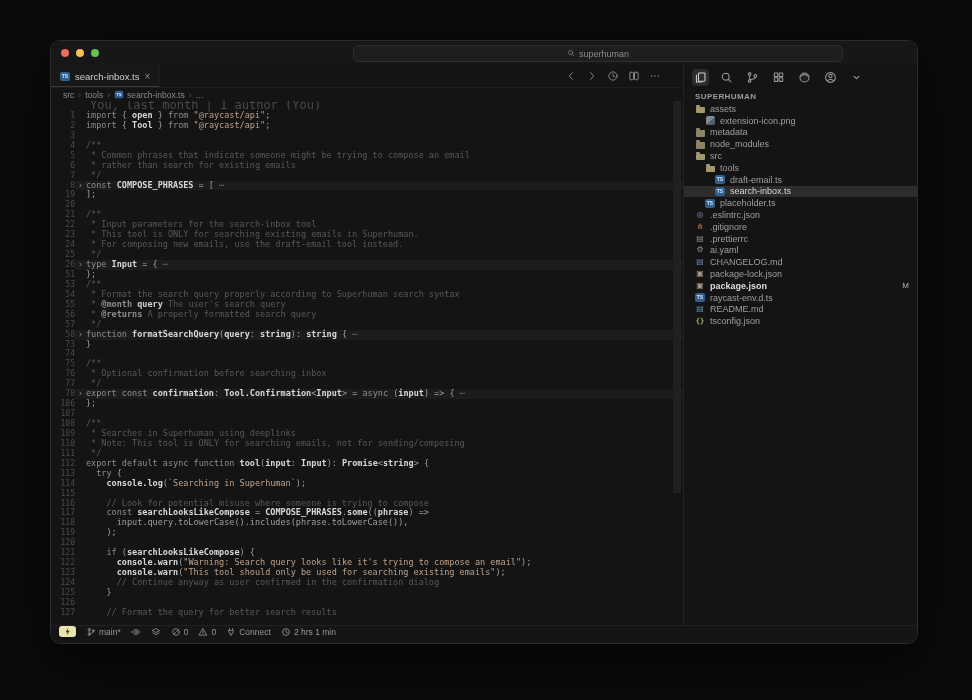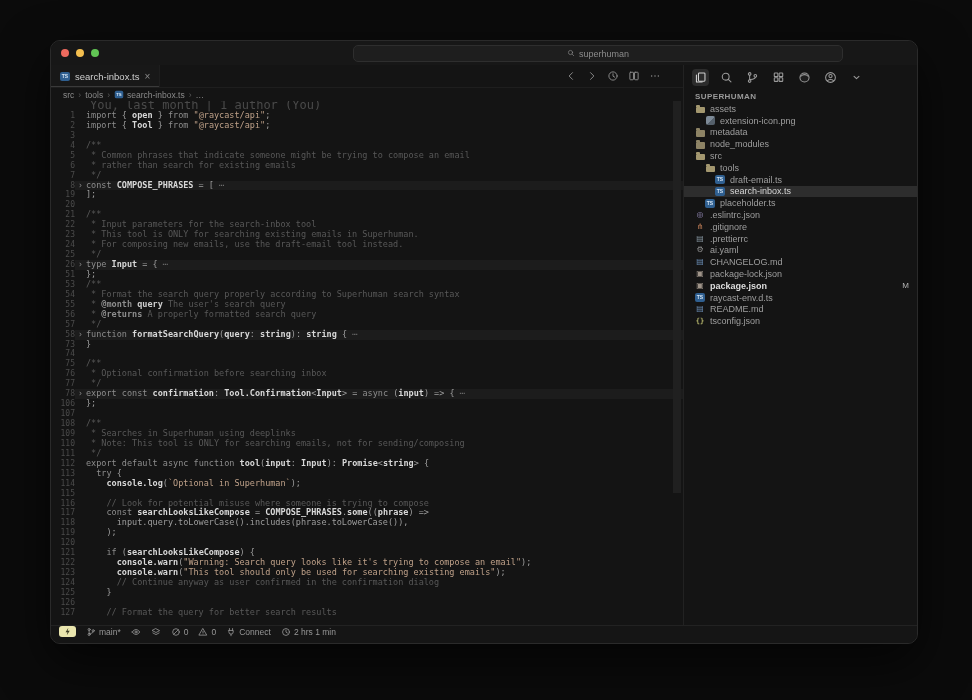--- a/index.html
+++ b/index.html
@@ -180,21 +180,21 @@
             <div class="row"><span class="ln">77</span><span class="foldc"></span><span class="codeseg"><span class="tok-c"> */</span></span></div>
             <div class="row hl"><span class="ln">78</span><span class="foldc">›</span><span class="codeseg"><span class="tok-k">export</span><span class="tok-p"> </span><span class="tok-k">const</span><span class="tok-p"> </span><span class="tok-b">confirmation</span><span class="tok-p">: </span><span class="tok-b">Tool.Confirmation</span><span class="tok-p">&lt;</span><span class="tok-b">Input</span><span class="tok-p">&gt; = </span><span class="tok-k">async</span><span class="tok-p"> (</span><span class="tok-b">input</span><span class="tok-p">) =&gt; {</span><span class="tok-fd"> ⋯</span></span></div>
             <div class="row"><span class="ln">106</span><span class="foldc"></span><span class="codeseg"><span class="tok-p">};</span></span></div>
             <div class="row"><span class="ln">107</span><span class="foldc"></span><span class="codeseg"></span></div>
             <div class="row"><span class="ln">108</span><span class="foldc"></span><span class="codeseg"><span class="tok-c">/**</span></span></div>
             <div class="row"><span class="ln">109</span><span class="foldc"></span><span class="codeseg"><span class="tok-c"> * Searches in Superhuman using deeplinks</span></span></div>
             <div class="row"><span class="ln">110</span><span class="foldc"></span><span class="codeseg"><span class="tok-c"> * Note: This tool is ONLY for searching emails, not for sending/composing</span></span></div>
             <div class="row"><span class="ln">111</span><span class="foldc"></span><span class="codeseg"><span class="tok-c"> */</span></span></div>
             <div class="row"><span class="ln">112</span><span class="foldc"></span><span class="codeseg"><span class="tok-k">export</span><span class="tok-p"> </span><span class="tok-k">default</span><span class="tok-p"> </span><span class="tok-k">async</span><span class="tok-p"> </span><span class="tok-k">function</span><span class="tok-p"> </span><span class="tok-b">tool</span><span class="tok-p">(</span><span class="tok-b">input</span><span class="tok-p">: </span><span class="tok-b">Input</span><span class="tok-p">): </span><span class="tok-b">Promise</span><span class="tok-p">&lt;</span><span class="tok-b">string</span><span class="tok-p">&gt; {</span></span></div>
             <div class="row"><span class="ln">113</span><span class="foldc"></span><span class="codeseg"><span class="tok-p">  </span><span class="tok-k">try</span><span class="tok-p"> {</span></span></div>
-            <div class="row"><span class="ln">114</span><span class="foldc"></span><span class="codeseg"><span class="tok-p">    </span><span class="tok-b">console.log</span><span class="tok-p">(</span><span class="tok-s">`Optional in Superhuman`</span><span class="tok-p">);</span></span></div>
+            <div class="row"><span class="ln">114</span><span class="foldc"></span><span class="codeseg"><span class="tok-p">    </span><span class="tok-b">console.log</span><span class="tok-p">(</span><span class="tok-s">`Searching in Superhuman`</span><span class="tok-p">);</span></span></div>
             <div class="row"><span class="ln">115</span><span class="foldc"></span><span class="codeseg"></span></div>
             <div class="row"><span class="ln">116</span><span class="foldc"></span><span class="codeseg"><span class="tok-c">    // Look for potential misuse where someone is trying to compose</span></span></div>
             <div class="row"><span class="ln">117</span><span class="foldc"></span><span class="codeseg"><span class="tok-p">    </span><span class="tok-k">const</span><span class="tok-p"> </span><span class="tok-b">searchLooksLikeCompose</span><span class="tok-p"> = </span><span class="tok-b">COMPOSE_PHRASES</span><span class="tok-p">.</span><span class="tok-b">some</span><span class="tok-p">((</span><span class="tok-b">phrase</span><span class="tok-p">) =&gt;</span></span></div>
             <div class="row"><span class="ln">118</span><span class="foldc"></span><span class="codeseg"><span class="tok-p">      input.query.toLowerCase().includes(phrase.toLowerCase()),</span></span></div>
             <div class="row"><span class="ln">119</span><span class="foldc"></span><span class="codeseg"><span class="tok-p">    );</span></span></div>
             <div class="row"><span class="ln">120</span><span class="foldc"></span><span class="codeseg"></span></div>
             <div class="row"><span class="ln">121</span><span class="foldc"></span><span class="codeseg"><span class="tok-p">    </span><span class="tok-k">if</span><span class="tok-p"> (</span><span class="tok-b">searchLooksLikeCompose</span><span class="tok-p">) {</span></span></div>
             <div class="row"><span class="ln">122</span><span class="foldc"></span><span class="codeseg"><span class="tok-p">      </span><span class="tok-b">console.warn</span><span class="tok-p">(</span><span class="tok-s">"Warning: Search query looks like it's trying to compose an email"</span><span class="tok-p">);</span></span></div>
             <div class="row"><span class="ln">123</span><span class="foldc"></span><span class="codeseg"><span class="tok-p">      </span><span class="tok-b">console.warn</span><span class="tok-p">(</span><span class="tok-s">"This tool should only be used for searching existing emails"</span><span class="tok-p">);</span></span></div>
             <div class="row"><span class="ln">124</span><span class="foldc"></span><span class="codeseg"><span class="tok-c">      // Continue anyway as user confirmed in the confirmation dialog</span></span></div>

